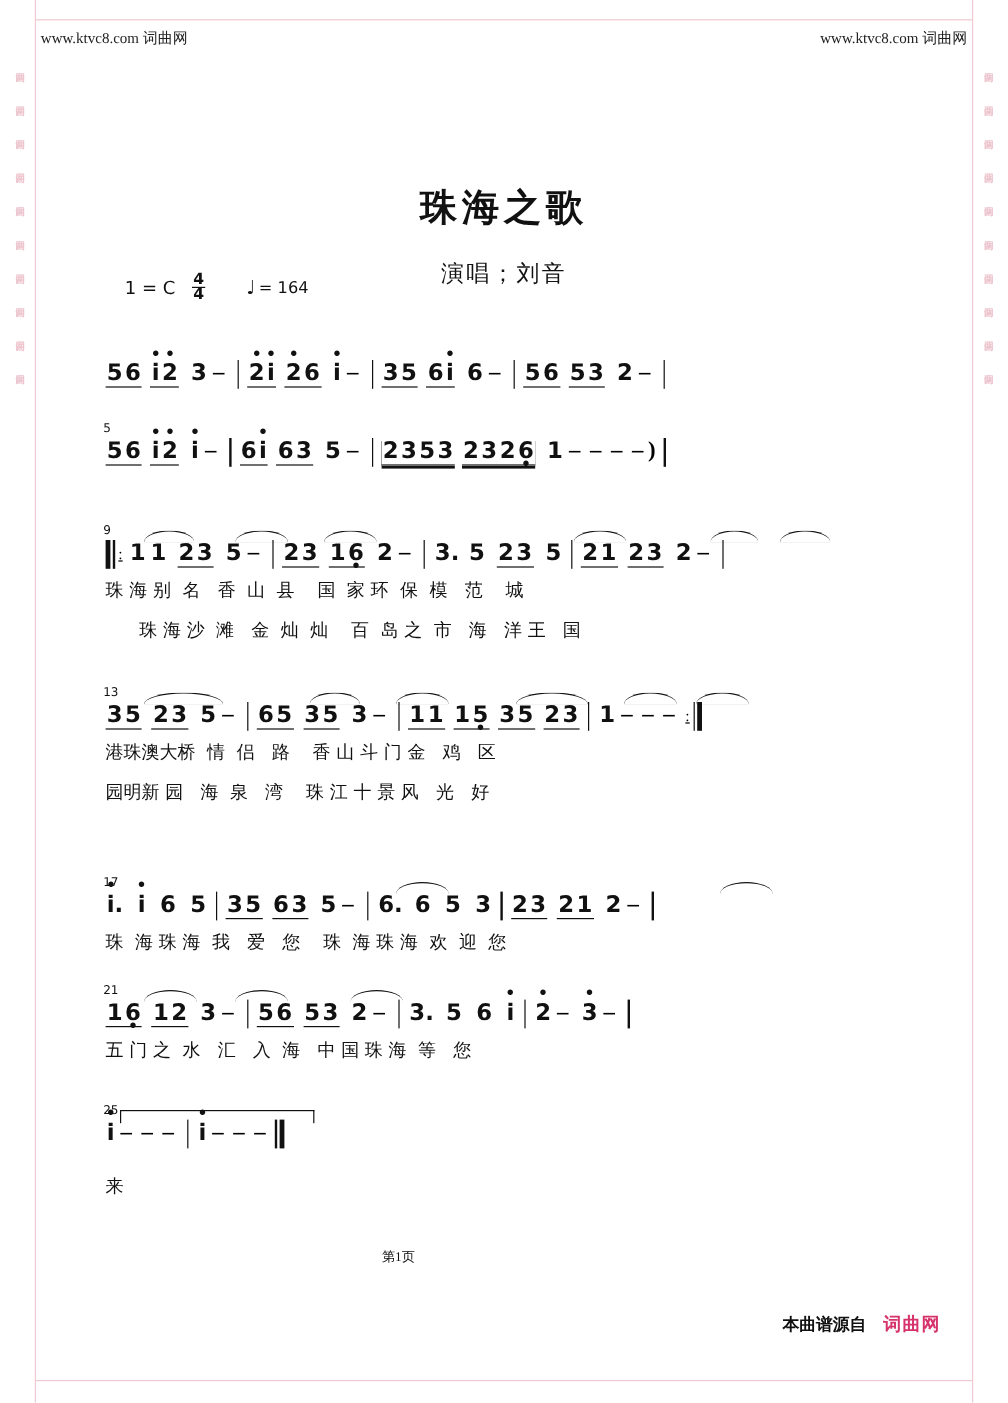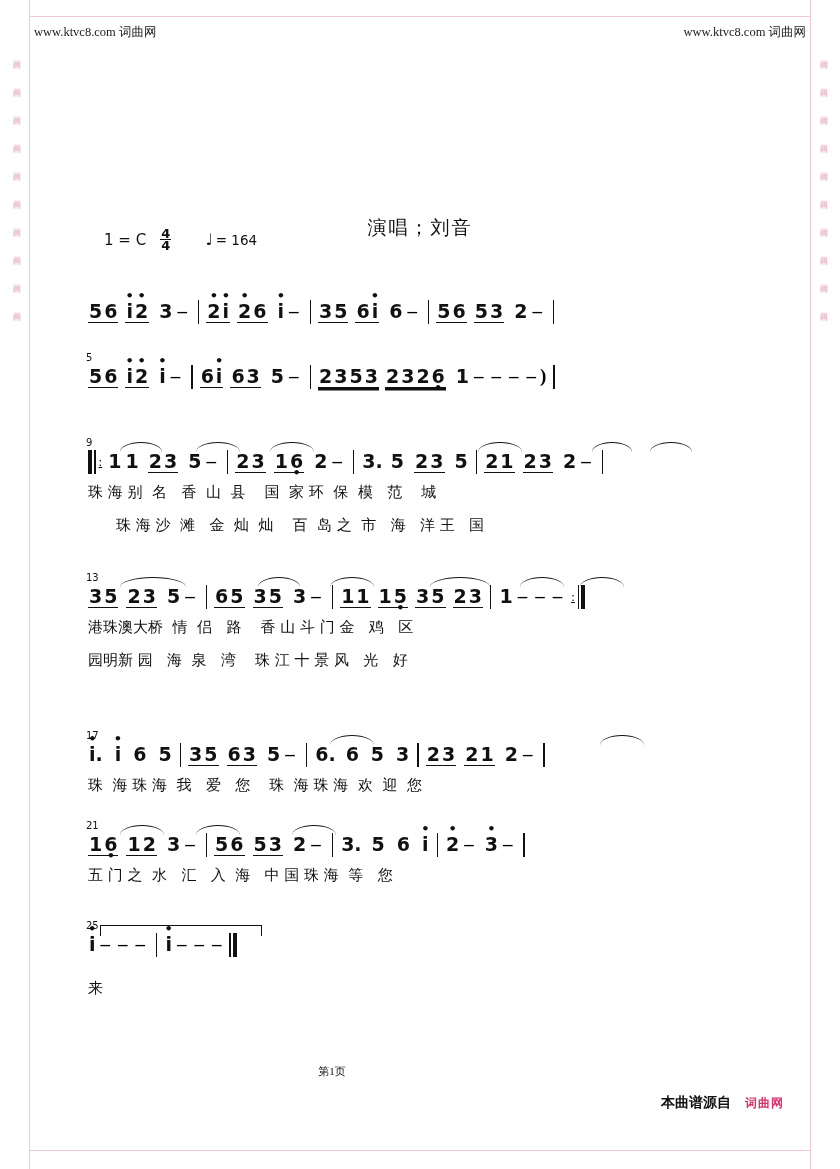--- a/index.html
+++ b/index.html
@@ -103,27 +103,27 @@
   .tiebracket{
     position:absolute;border-left:1.4px solid #111;border-top:1.4px solid #111;border-right:1.4px solid #111;
   }
   .lyric{
     position:absolute;left:88px;width:700px;
     font-size:15px;color:#111;letter-spacing:0px;white-space:pre;
     font-family:"DejaVu Sans", sans-serif;
   }
   .paren{font-size:19px;font-weight:700;}
   .pagenum{
-    position:absolute;left:0;top:1064px;width:664px;text-align:center;font-size:11px;color:#111;
+    position:absolute;left:0;top:1040px;width:664px;text-align:center;font-size:11px;color:#111;
   }
   .footer{
     position:absolute;right:56px;top:1094px;display:flex;align-items:center;gap:14px;
   }
   .footer .src{font-size:14px;font-weight:700;color:#111;font-family:"DejaVu Sans",sans-serif;}
-  .footer .brand{font-size:12px;font-weight:700;color:#d6336c;font-family:"DejaVu Sans",sans-serif;letter-spacing:1px;}
+  .footer .brand{font-size:15px;font-weight:700;color:#d6336c;font-family:"DejaVu Sans",sans-serif;letter-spacing:1px;}
 </style>
 </head>
 <body>
 
 <div class="page">
 
   <div class="frame-line fl-top"></div>
   <div class="frame-line fl-bottom"></div>
 
   <div class="rail left">
@@ -149,20 +149,21 @@
     <span class="wm">词曲网</span>
     <span class="wm">词曲网</span>
     <span class="wm">词曲网</span>
   </div>
 
   <div class="topbar">
     <span class="tl">www.ktvc8.com 词曲网</span>
     <span class="tr">www.ktvc8.com 词曲网</span>
   </div>
 
+  <div class="title">珠海之歌</div>
   <div class="singer">演唱；刘音</div>
 
   <div class="keybox">
     <span>1 = C</span>
     <span class="meter">
       <span class="num">4</span>
       <span class="den">4</span>
     </span>
     <span class="tempo">
       <span class="noteglyph">♩</span>

